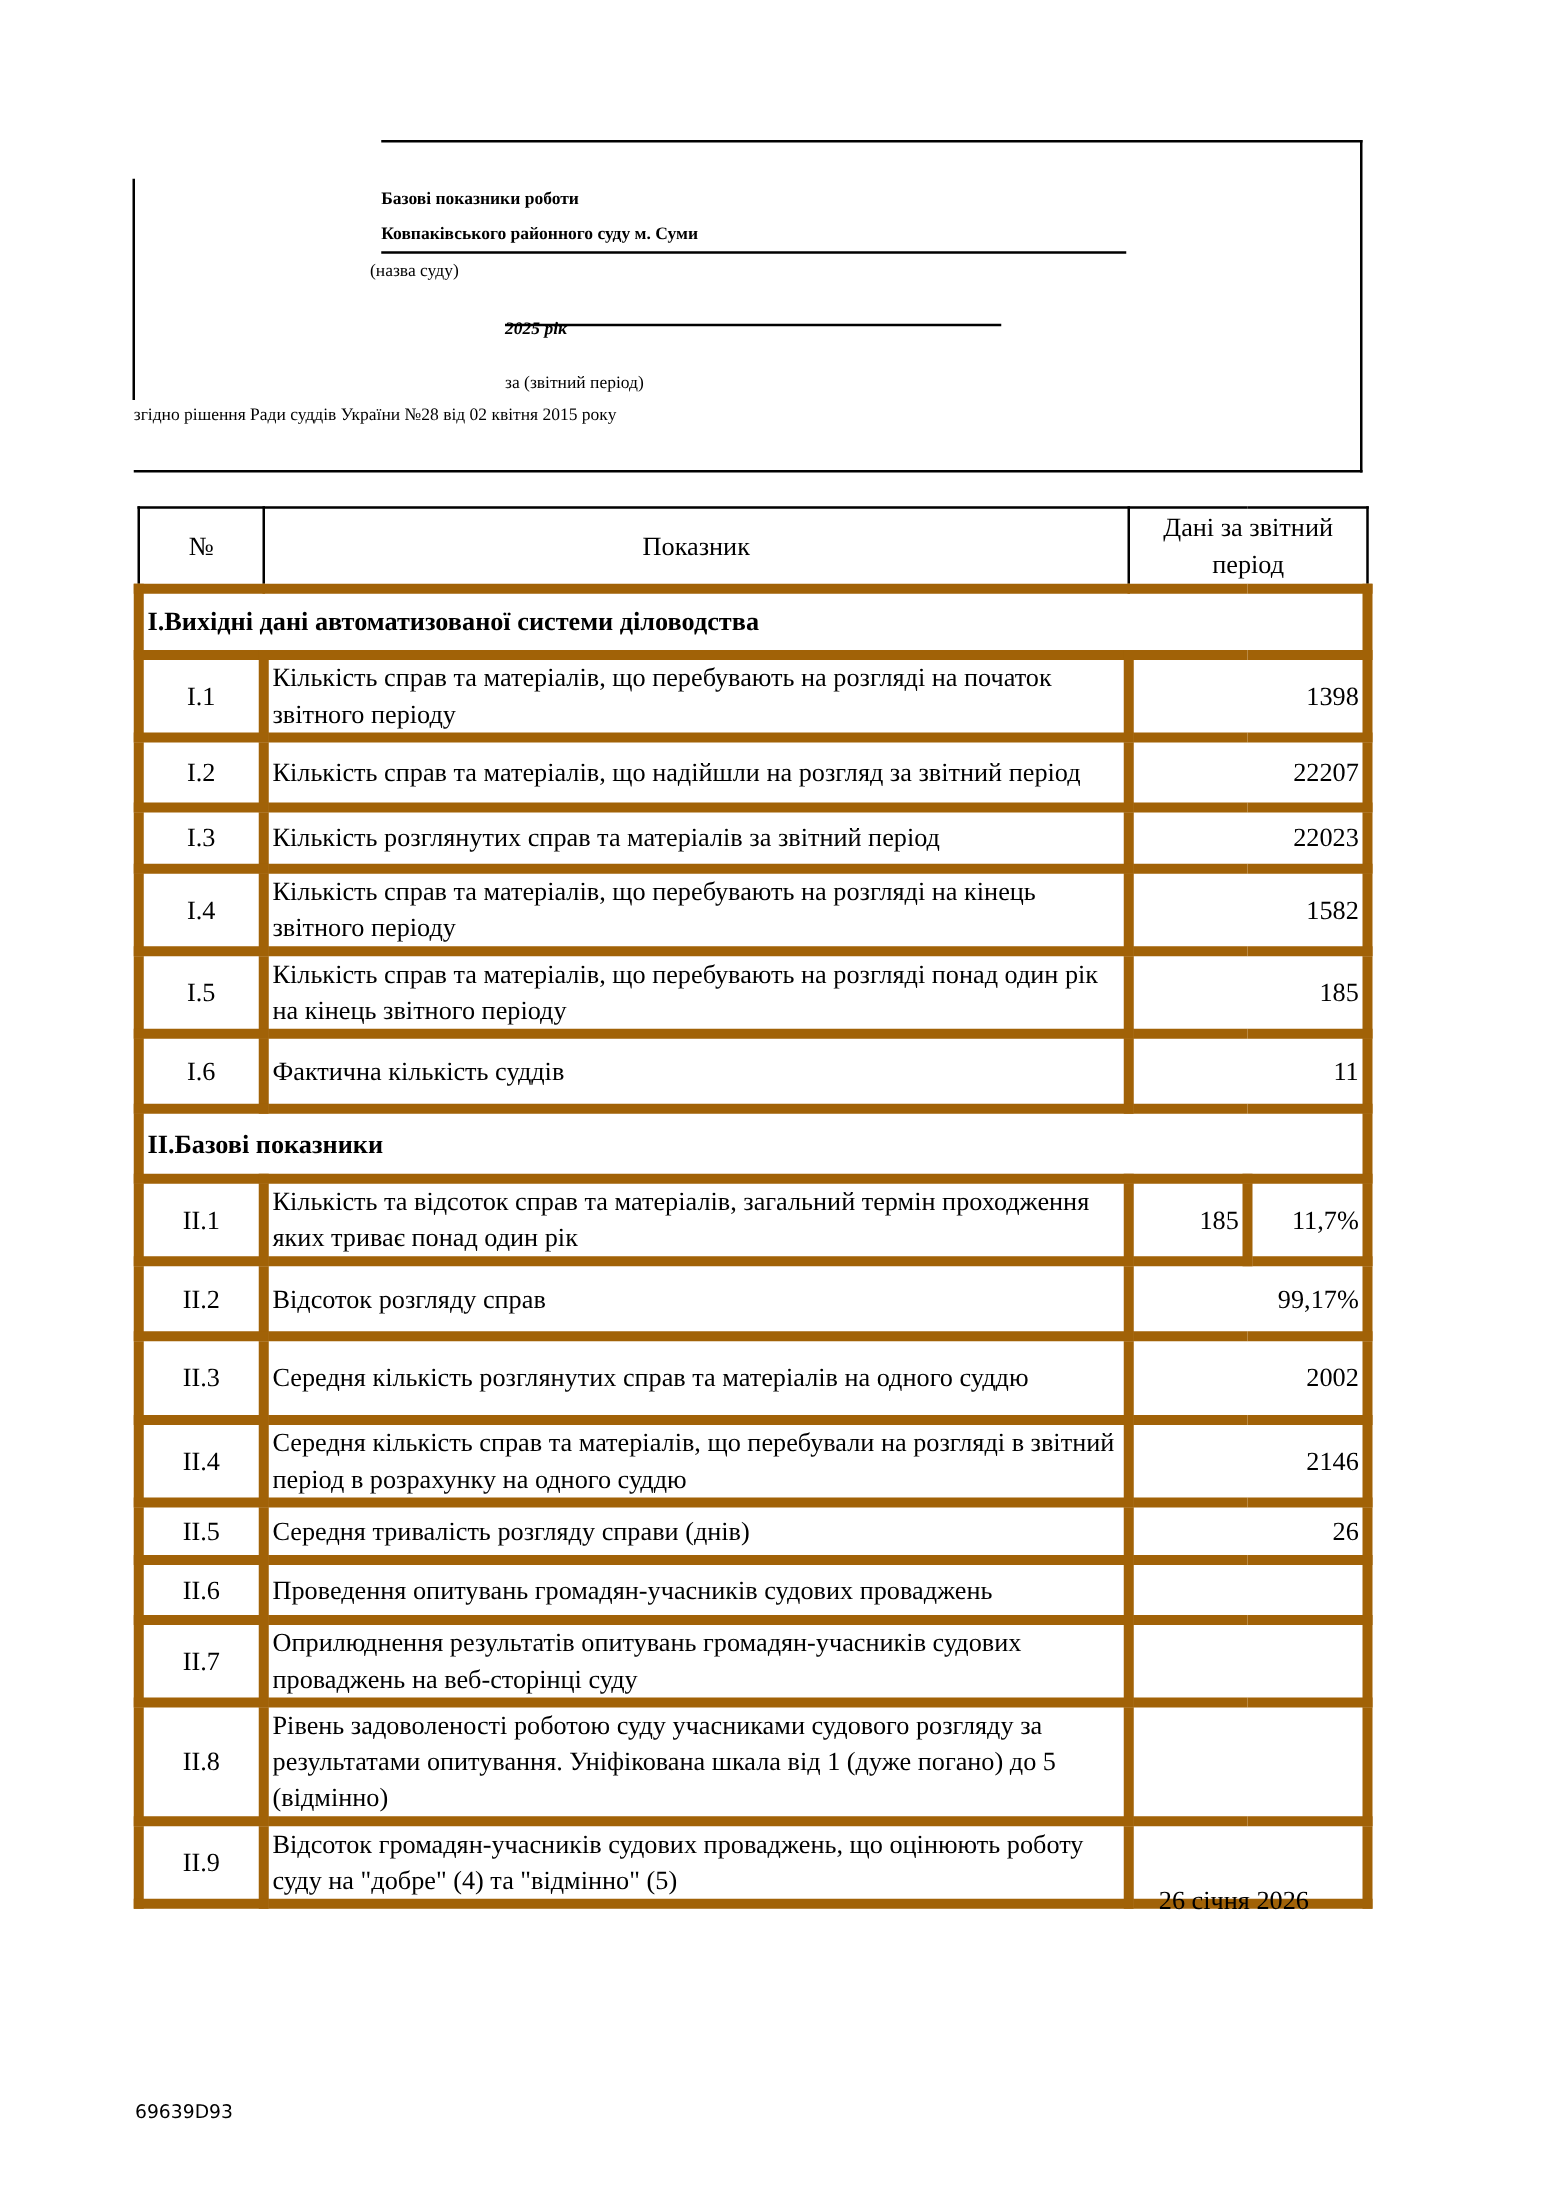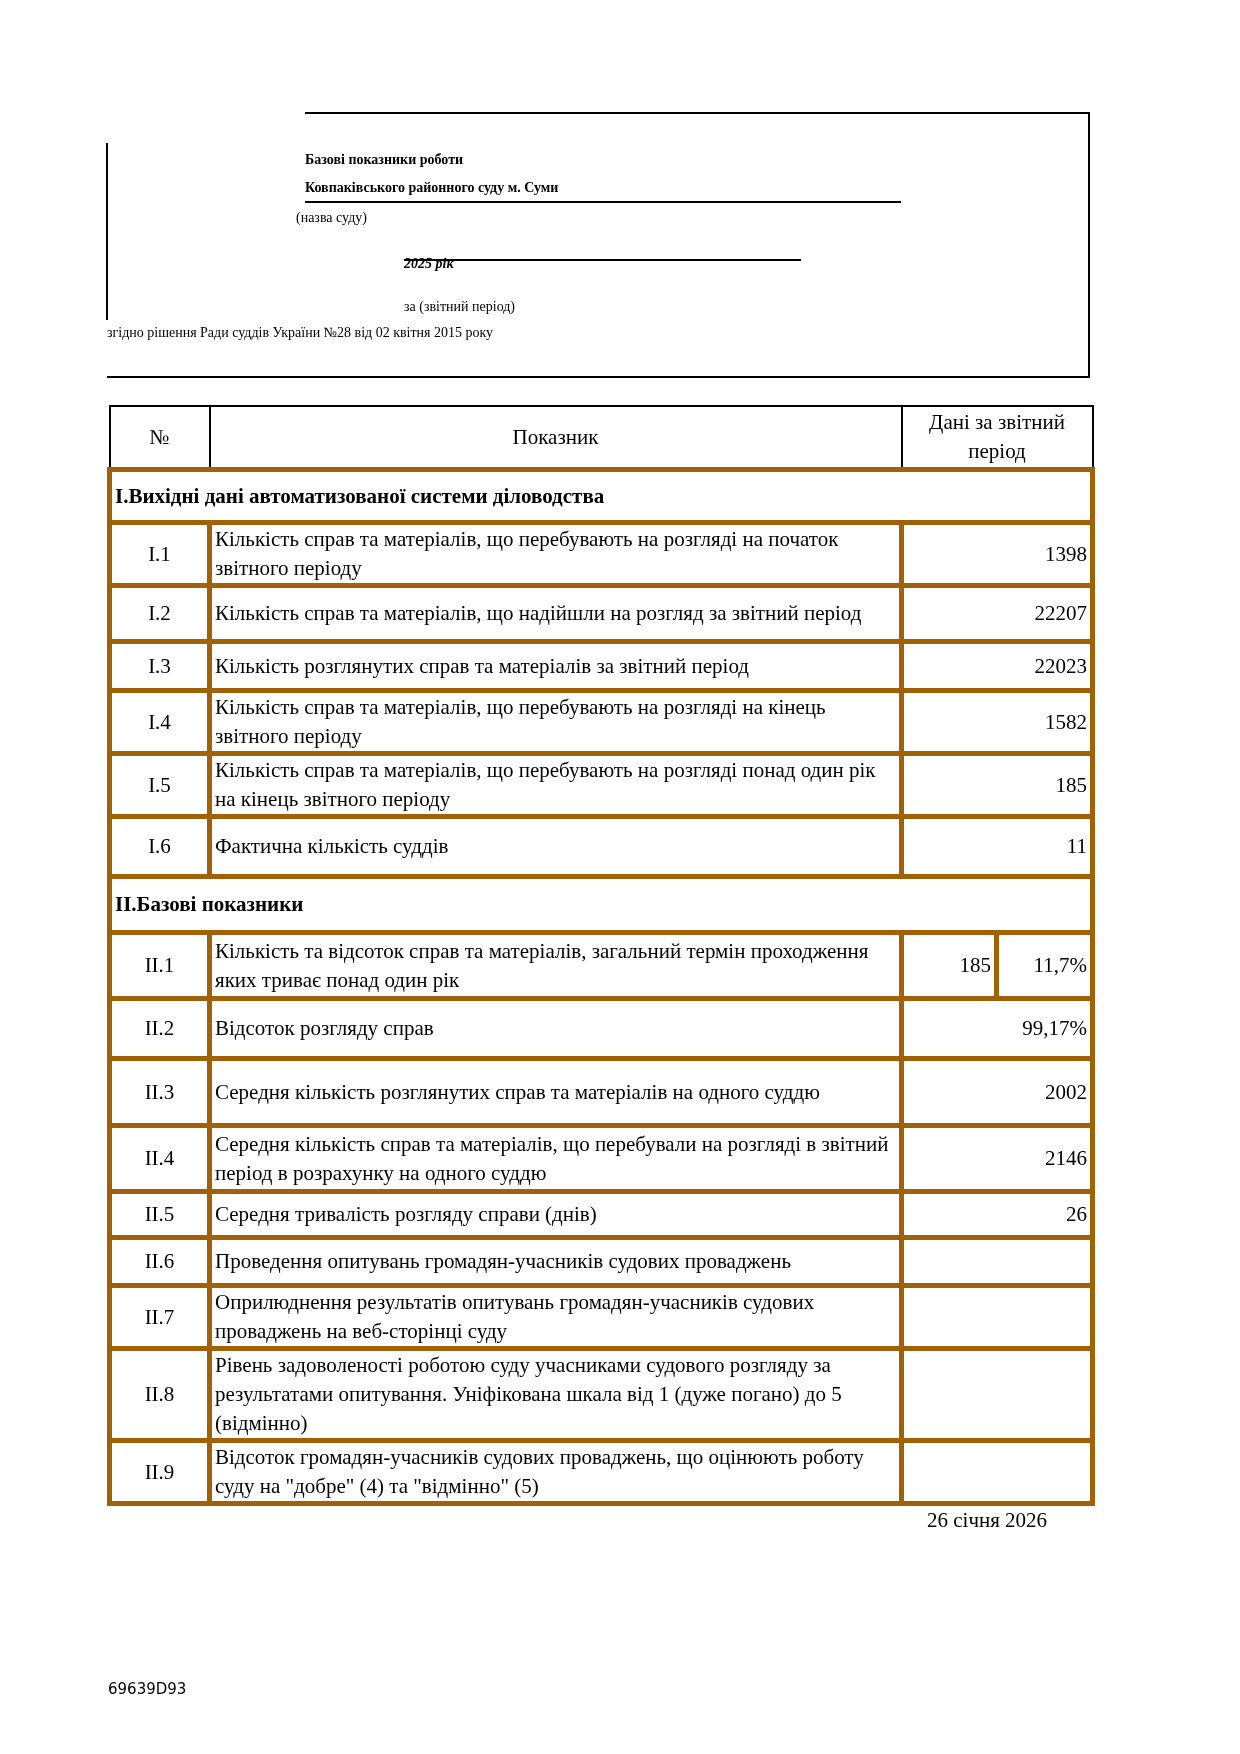--- a/index.html
+++ b/index.html
@@ -5,21 +5,21 @@
   html, body { margin:0; padding:0; background:#ffffff; }
   body { width:1240px; height:1754px; position:relative; overflow:hidden;
          font-family:"Liberation Serif", serif; color:#000; }
   .hline { position:absolute; height:0; border-top:2px solid #000; }
   .vline { position:absolute; width:0; border-left:2px solid #000; }
   .center-text { position:absolute; text-align:left; font-size:14px; line-height:29px; white-space:nowrap; }
   .bold { font-weight:bold; }
 
   table.report { position:absolute; left:107px; top:405px; width:983px;
     border-collapse:collapse; table-layout:fixed; font-size:21px; }
-  table.report td { border:5px solid #a16207; padding:0 3px; vertical-align:middle; line-height:29px; }
+  table.report td { border:8px solid #a16207; padding:0 3px; vertical-align:middle; line-height:29px; }
   td.num { text-align:center; }
   td.ind { text-align:left; }
   td.val { text-align:right; }
   td.section { font-weight:bold; text-align:left; padding-left:6px; }
   th { font-weight:normal; border:2px solid #000; line-height:29px; }
 
   .date { position:absolute; left:927px; top:1508px; font-size:21px; }
   .code { position:absolute; left:108px; top:1680px; font-family:"DejaVu Sans", sans-serif; font-size:15px; }
 </style>
 </head>

